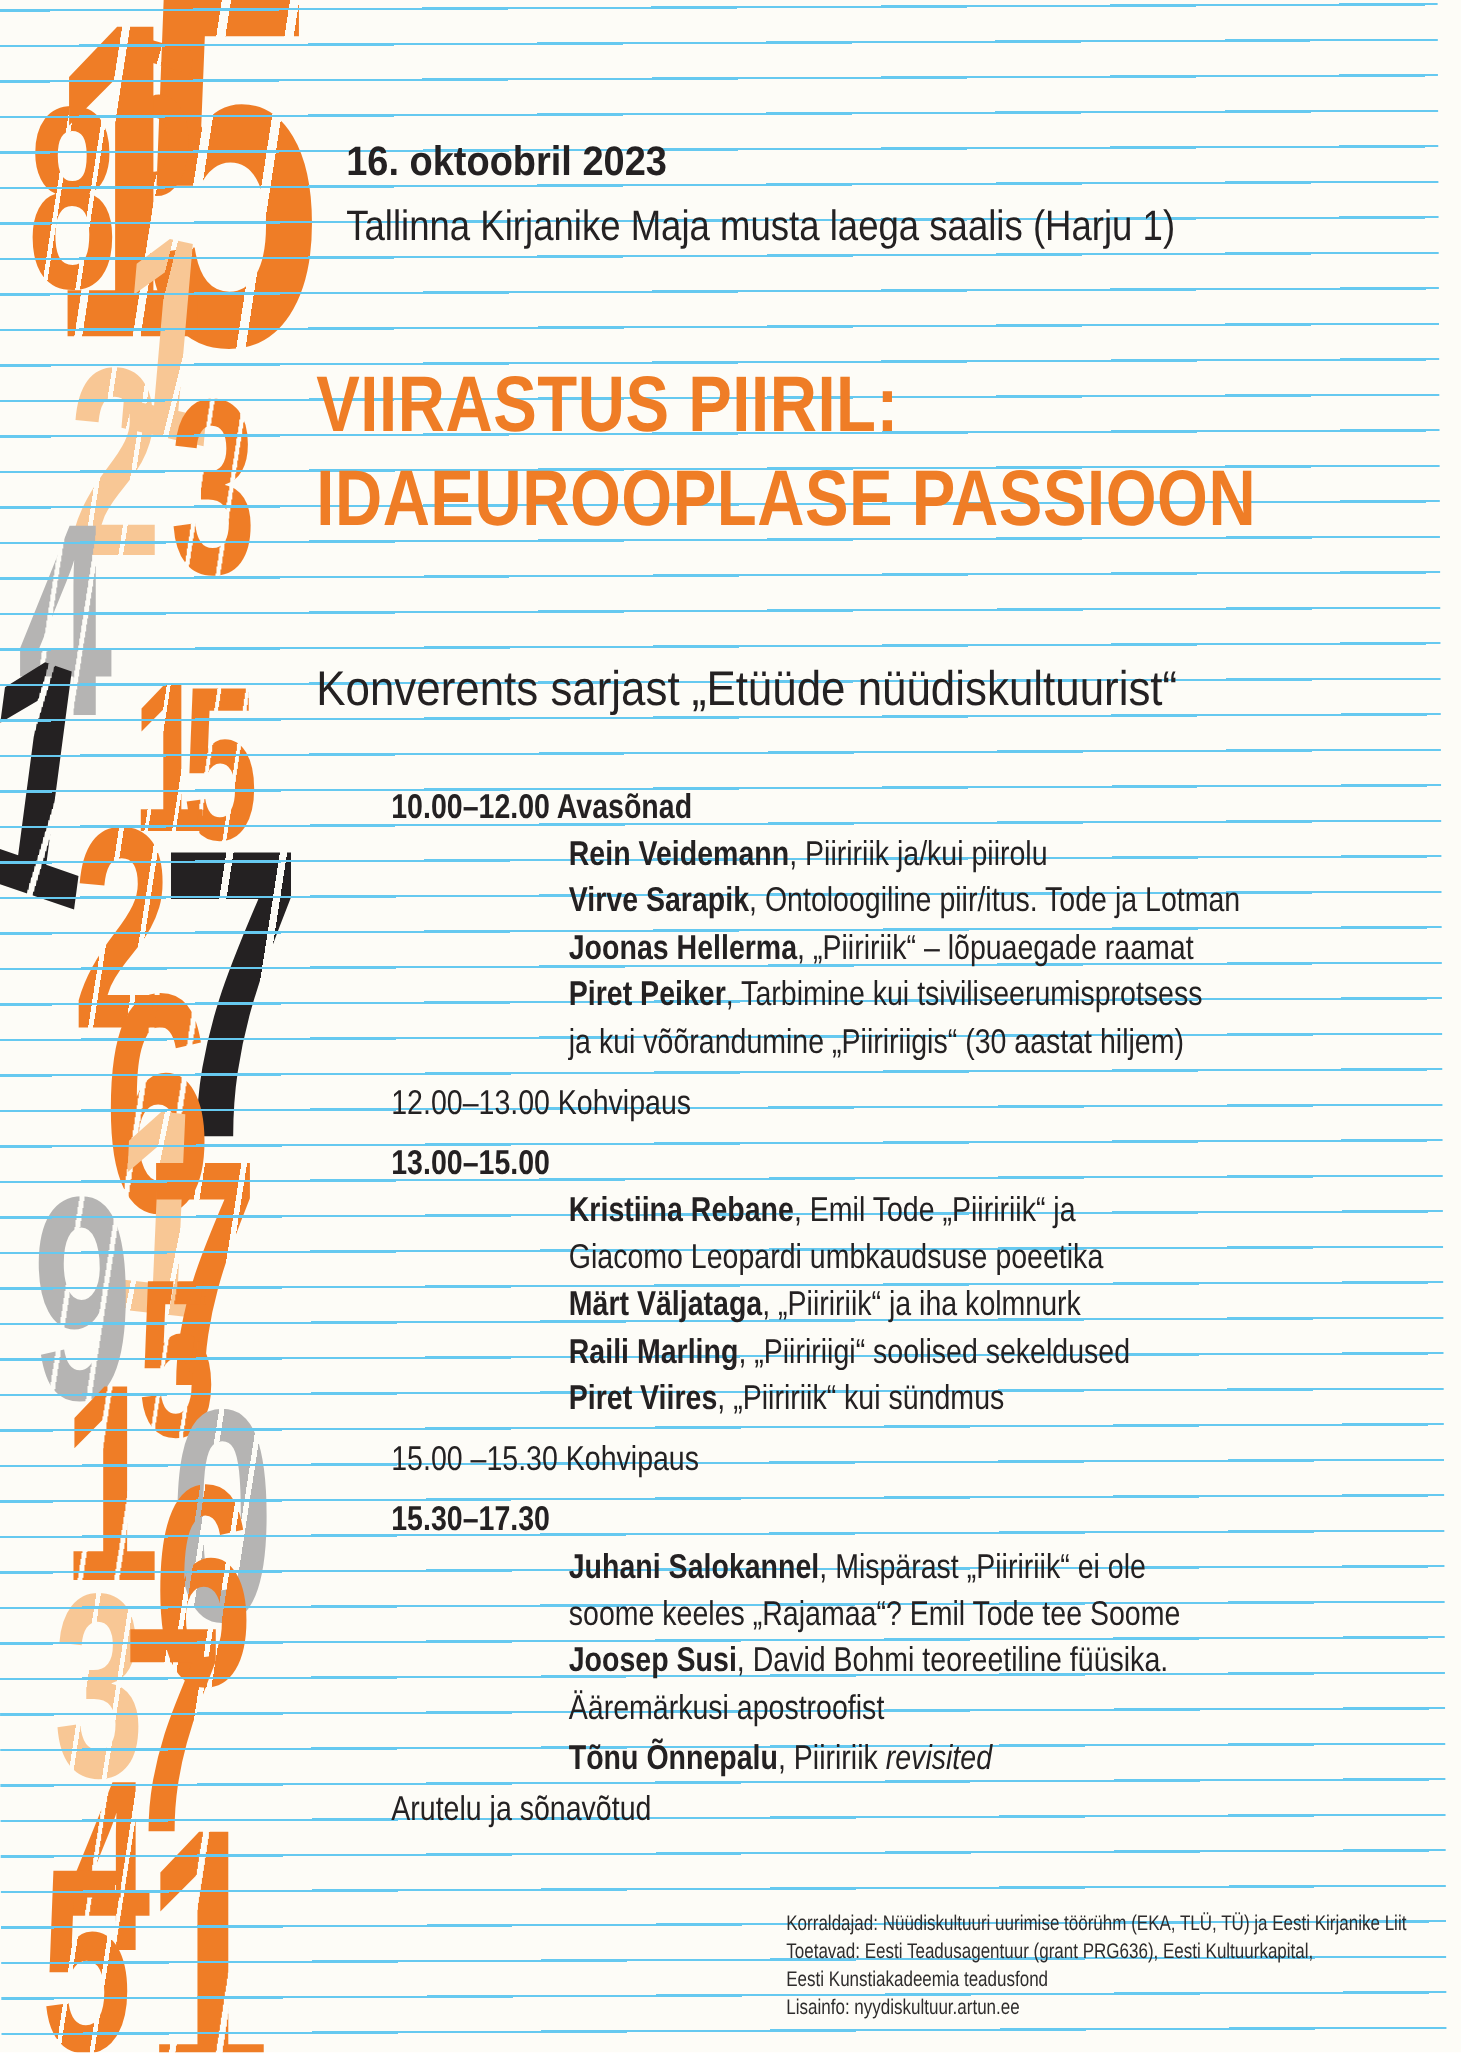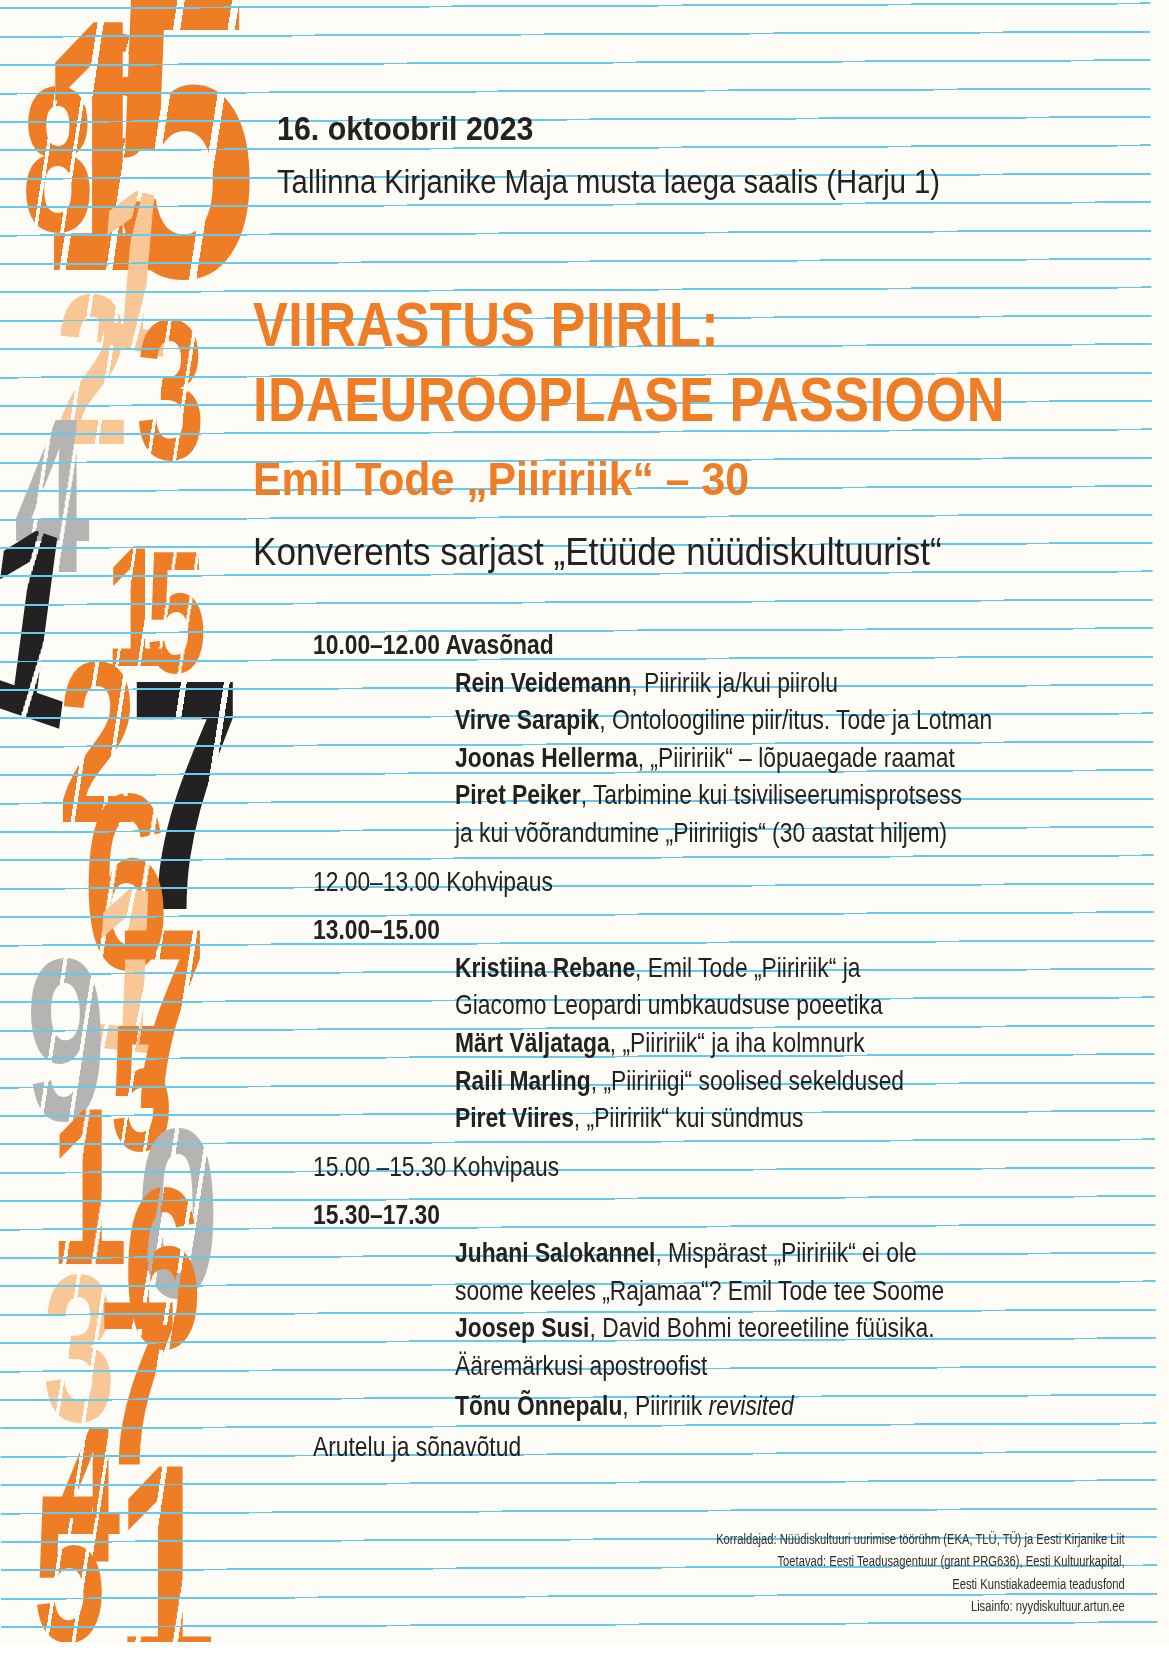--- a/index.html
+++ b/index.html
@@ -50,22 +50,22 @@
 
   .schedule{position:absolute; left:313px; top:626px; width:780px; z-index:3; font-size:27.5px;}
   .row{height:37.6px; line-height:37.6px; white-space:nowrap;
        transform:scaleX(.83); transform-origin:0 50%;}
   .row.ind{margin-left:142px;}
   .row.gap{margin-top:11px;}
   .row.sm{margin-top:3px;}
   .b{font-weight:bold;}
   .i{font-style:italic;}
 
-  .footer{position:absolute; right:44px; top:1528px; text-align:right; z-index:3;
-          font-size:14px; line-height:22.3px; color:#2E2C2C;}
+  .footer{position:absolute; right:44px; top:1528px; text-align:left; z-index:3;
+          font-size:17px; line-height:22.3px; color:#2E2C2C;}
   .footer div{white-space:nowrap; transform:scaleX(.8); transform-origin:100% 50%;}
 </style>
 </head>
 <body>
 
 <div id="poster">
 
   <div>
     <span class="digit c-o" style="left:112px;top:-79px;font-size:420px;transform:scaleX(.62);">5</span>
     <span class="digit c-o" style="left:22px;top:55px;font-size:208px;transform:scaleX(.62);">8</span>
@@ -95,21 +95,20 @@
     <span class="digit c-o" style="left:116px;top:1420px;font-size:290px;transform:scaleX(.62);">1</span>
   </div>
 
   <div class="lines"></div>
 
   <div class="txt date"><span class="cond" style="transform:scaleX(.92);">16. oktoobril 2023</span></div>
   <div class="txt venue"><span class="cond" style="transform:scaleX(.86);">Tallinna Kirjanike Maja musta laega saalis (Harju 1)</span></div>
 
   <div class="txt title t1"><span class="cond">VIIRASTUS PIIRIL:</span></div>
   <div class="txt title t2"><span class="cond">IDAEUROOPLASE PASSIOON</span></div>
-  <div class="txt subtitle"><span class="cond">Emil Tode „Piiririik“ – 30</span></div>
   <div class="txt series"><span class="cond">Konverents sarjast „Etüüde nüüdiskultuurist“</span></div>
 
   <div class="schedule">
     <div class="row"><span class="b">10.00–12.00 Avasõnad</span><span></span></div>
     <div class="row ind"><span class="b">Rein Veidemann</span><span>, Piiririik ja/kui piirolu</span></div>
     <div class="row ind"><span class="b">Virve Sarapik</span><span>, Ontoloogiline piir/itus. Tode ja Lotman</span></div>
     <div class="row ind"><span class="b">Joonas Hellerma</span><span>, „Piiririik“ – lõpuaegade raamat</span></div>
     <div class="row ind"><span class="b">Piret Peiker</span><span>, Tarbimine kui tsiviliseerumisprotsess</span></div>
     <div class="row ind"><span>ja kui võõrandumine „Piiririigis“ (30 aastat hiljem)</span></div>
     <div class="row gap"><span>12.00–13.00 Kohvipaus</span></div>

